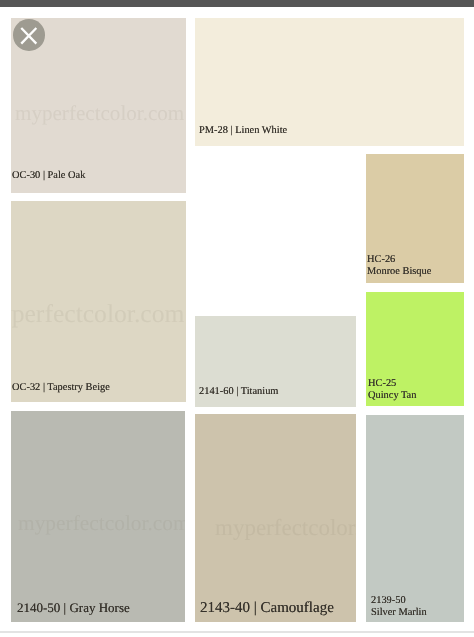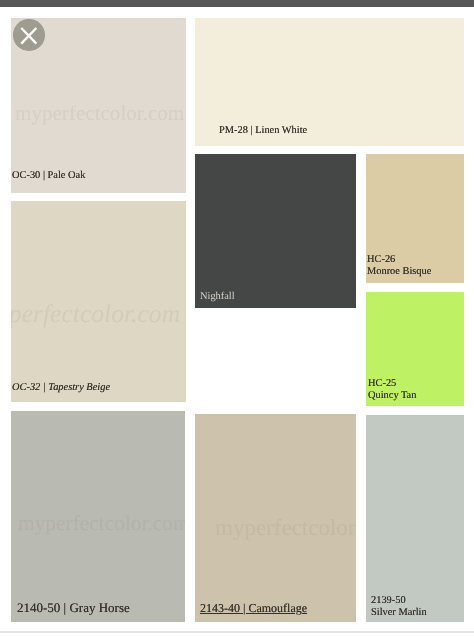--- a/index.html
+++ b/index.html
@@ -21,51 +21,51 @@
 <div id="app">
   <div class="topbar"></div>
   <div class="board">
 
     <div class="sw" style="left:10.6px;top:17.5px;width:175.4px;height:175.5px;background:#e1dad1;">
       <div class="wm" style="left:4.8px;top:85.6px;font-size:21.1px;">myperfectcolor.com</div>
       <div class="lbl" style="left:1.6px;top:152.2px;">OC-30 | Pale Oak</div>
     </div>
 
     <div class="sw" style="left:195.3px;top:17.5px;width:268.7px;height:128.2px;background:#f3eddc;">
-      <div class="lbl" style="left:3.6px;top:107.4px;margin-left:20px;">PM-28 | Linen White</div>
+      <div class="lbl" style="left:3.6px;top:107.4px;">PM-28 | Linen White</div>
     </div>
 
-    <div class="sw" style="left:10.6px;top:201px;width:175.4px;height:200.7px;background:#ddd7c4;font-style:italic;">
+    <div class="sw" style="left:10.6px;top:201px;width:175.4px;height:200.7px;background:#ddd7c4;">
       <div class="wm" style="left:-31.8px;top:100.0px;font-size:25.6px;">myperfectcolor.com</div>
       <div class="lbl" style="left:1.2px;top:181.4px;">OC-32 | Tapestry Beige</div>
     </div>
 
-    <div class="sw" style="left:195.3px;top:153.6px;width:160.7px;height:154.6px;background:#454747;">
-      <div class="lbl" style="left:4.6px;top:137.5px;color:#dcdad5;">Nighfall</div>
-    </div>
 
     <div class="sw" style="left:365.8px;top:153.6px;width:98.5px;height:129.7px;background:#dbcca6;">
       <div class="lbl" style="left:1.2px;top:100.6px;font-family:Liberation Serif, serif;">HC-26
 Monroe Bisque</div>
     </div>
 
+    <div class="sw" style="left:195.3px;top:316px;width:160.5px;height:90.5px;background:#dcddd2;">
+      <div class="lbl" style="left:4.0px;top:70.4px;">2141-60 | Titanium</div>
+    </div>
 
     <div class="sw" style="left:365.8px;top:292.3px;width:98.5px;height:113.3px;background:#bef264;">
       <div class="lbl" style="left:2.0px;top:85.7px;">HC-25
 Quincy Tan</div>
     </div>
 
     <div class="sw" style="left:10.6px;top:411.1px;width:174.6px;height:210.8px;background:#b9bab2;">
       <div class="wm" style="left:7.3px;top:101.6px;font-size:21.4px;">myperfectcolor.com</div>
       <div class="lbl" style="left:6.6px;top:191.3px;font-size:13px;">2140-50 | Gray Horse</div>
     </div>
 
     <div class="sw" style="left:195.3px;top:414.2px;width:160.9px;height:207.4px;background:#cdc3ac;">
       <div class="wm" style="left:19.3px;top:101.5px;font-size:23px;">myperfectcolor.com</div>
-      <div class="lbl" style="left:4.9px;top:188.4px;font-size:12px;text-decoration:underline;">2143-40 | Camouflage</div>
+      <div class="lbl" style="left:4.9px;top:188.4px;font-size:15px;">2143-40 | Camouflage</div>
     </div>
 
     <div class="sw" style="left:365.8px;top:414.6px;width:98.5px;height:207.7px;background:#c2c9c3;">
       <div class="lbl" style="left:5.2px;top:180.2px;">2139-50
 Silver Marlin</div>
     </div>
 
     <div class="footline" style="top:631.4px;"></div>
 
     <div class="closebtn" style="left:13px;top:19.4px;width:31.6px;height:31.6px;">

